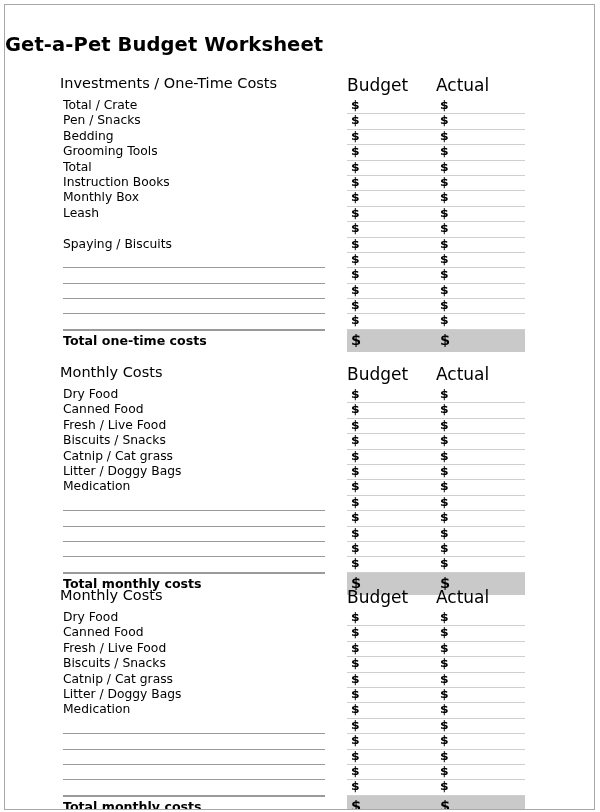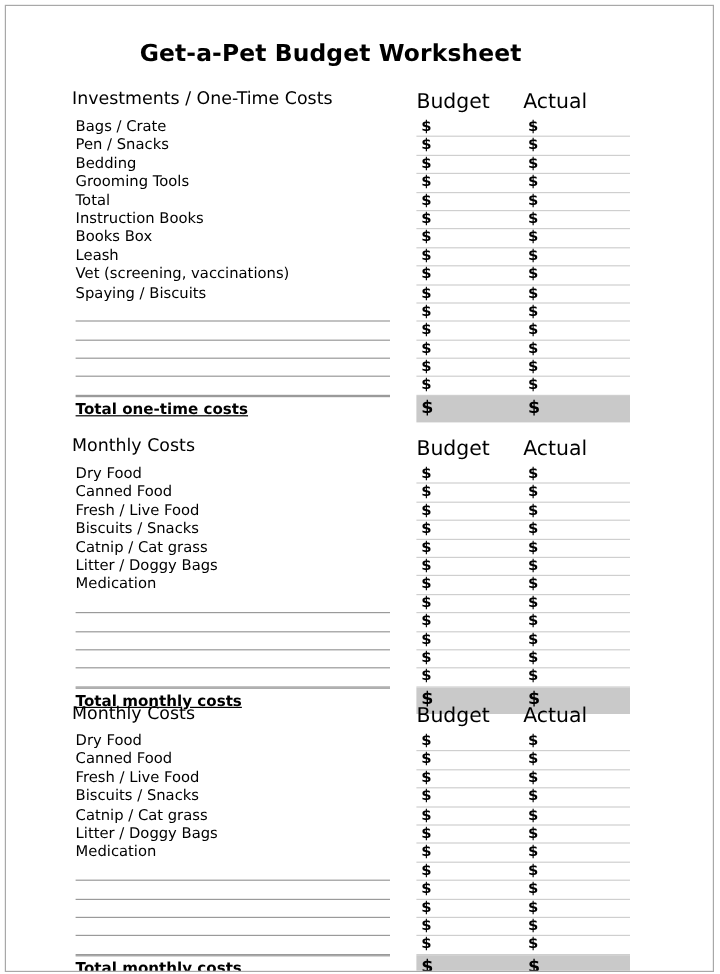--- a/index.html
+++ b/index.html
@@ -28,21 +28,21 @@
     box-sizing: border-box;
     overflow: hidden;
   }
 
   
   .doc-title {
     position: absolute;
     left: 0;
     right: 48px;
     top: 28px;
-    text-align: center;
+    text-align: left;
     font-size: 19.5px;
     font-weight: bold;
     letter-spacing: 0.1px;
     white-space: nowrap;
   }
 
   
   .section {
     position: absolute;
     left: 0;
@@ -114,21 +114,20 @@
   .money.actual { left: 93px; }
 
   
   .row.total {
     height: 22px;
   }
   .row.total .row-label {
     top: 3px;
     font-size: 12.6px;
     font-weight: bold;
-    text-decoration: underline;
   }
   .row.total .top-rule {
     position: absolute;
     left: 58px;
     width: 262px;
     top: 0;
     height: 0;
     border-top: 1px solid #9a9a9a;
   }
   .row.total .money-band {
@@ -148,21 +147,21 @@
   <div class="doc-title">Get-a-Pet Budget Worksheet</div>
 
   <div id="sections-host">
       <div class="section" id="section-0">
         <div class="section-head">
           <div class="section-title">Investments / One-Time Costs</div>
           <div class="col-head budget">Budget</div>
           <div class="col-head actual">Actual</div>
         </div>
         <div class="row item">
-          <div class="row-label">Bags / Crate</div>
+          <div class="row-label">Total / Crate</div>
           <div class="money-band">
             <div class="money budget">$</div>
             <div class="money actual">$</div>
           </div>
         </div>
         <div class="row item">
           <div class="row-label">Pen / Snacks</div>
           <div class="money-band">
             <div class="money budget">$</div>
             <div class="money actual">$</div>
@@ -190,35 +189,34 @@
           </div>
         </div>
         <div class="row item">
           <div class="row-label">Instruction Books</div>
           <div class="money-band">
             <div class="money budget">$</div>
             <div class="money actual">$</div>
           </div>
         </div>
         <div class="row item">
-          <div class="row-label">Books Box</div>
+          <div class="row-label">Monthly Box</div>
           <div class="money-band">
             <div class="money budget">$</div>
             <div class="money actual">$</div>
           </div>
         </div>
         <div class="row item">
           <div class="row-label">Leash</div>
           <div class="money-band">
             <div class="money budget">$</div>
             <div class="money actual">$</div>
           </div>
         </div>
         <div class="row item">
-          <div class="row-label">Vet (screening, vaccinations)</div>
           <div class="money-band">
             <div class="money budget">$</div>
             <div class="money actual">$</div>
           </div>
         </div>
         <div class="row item">
           <div class="row-label">Spaying / Biscuits</div>
           <div class="money-band">
             <div class="money budget">$</div>
             <div class="money actual">$</div>

